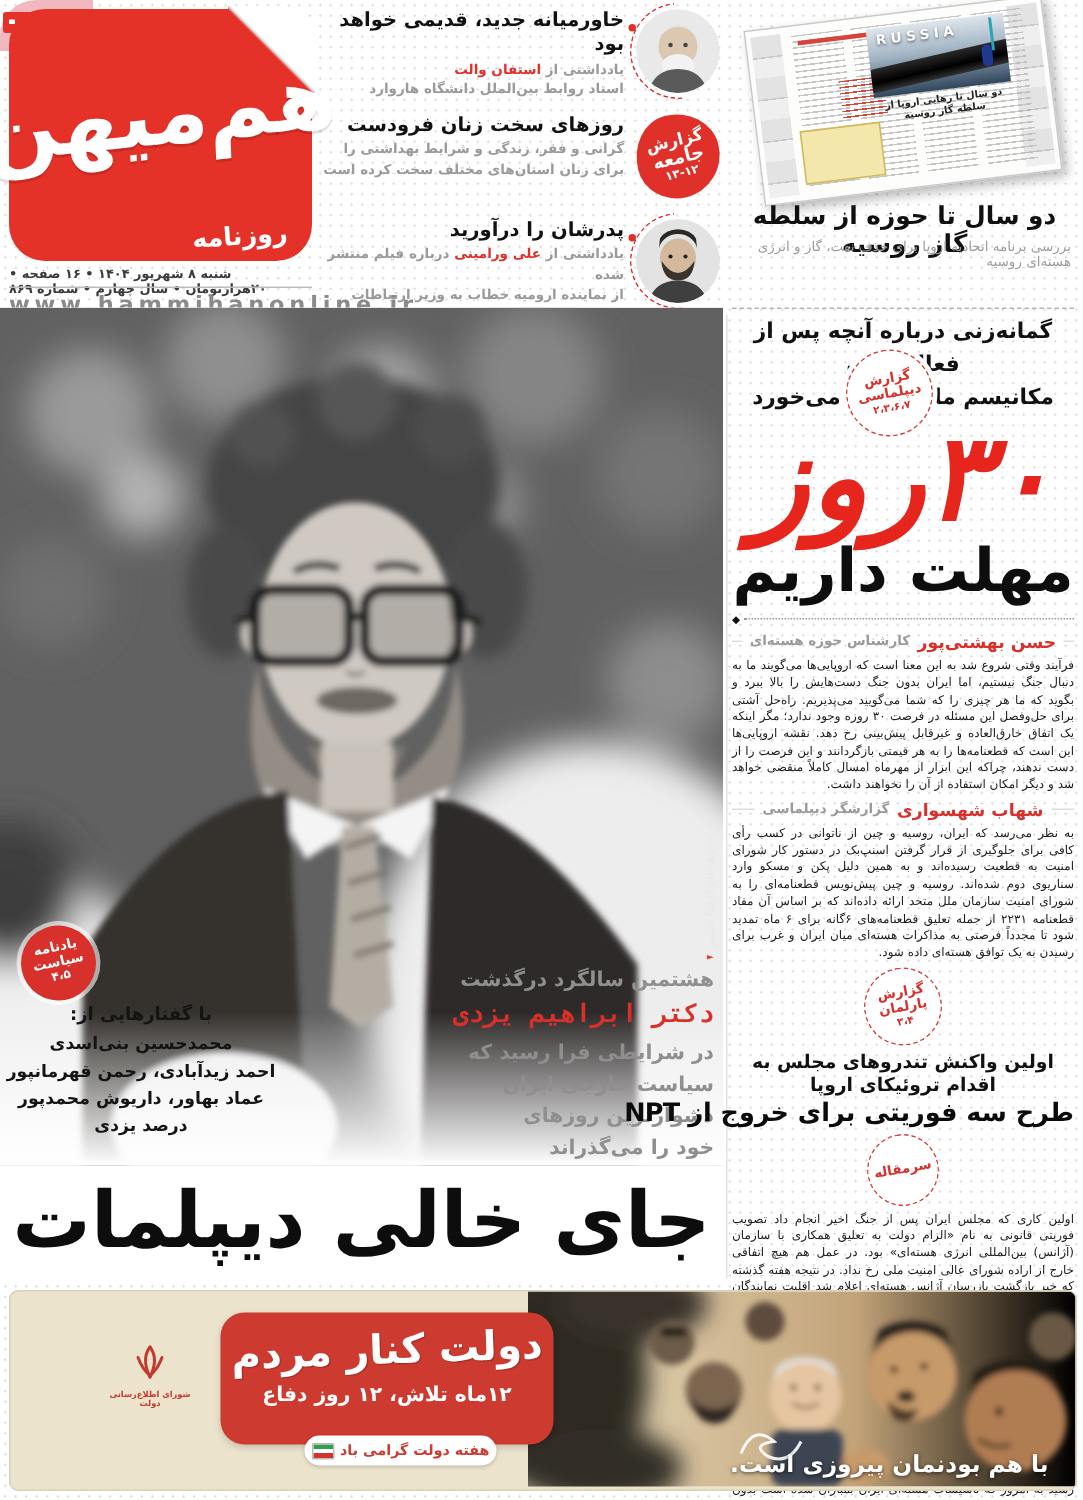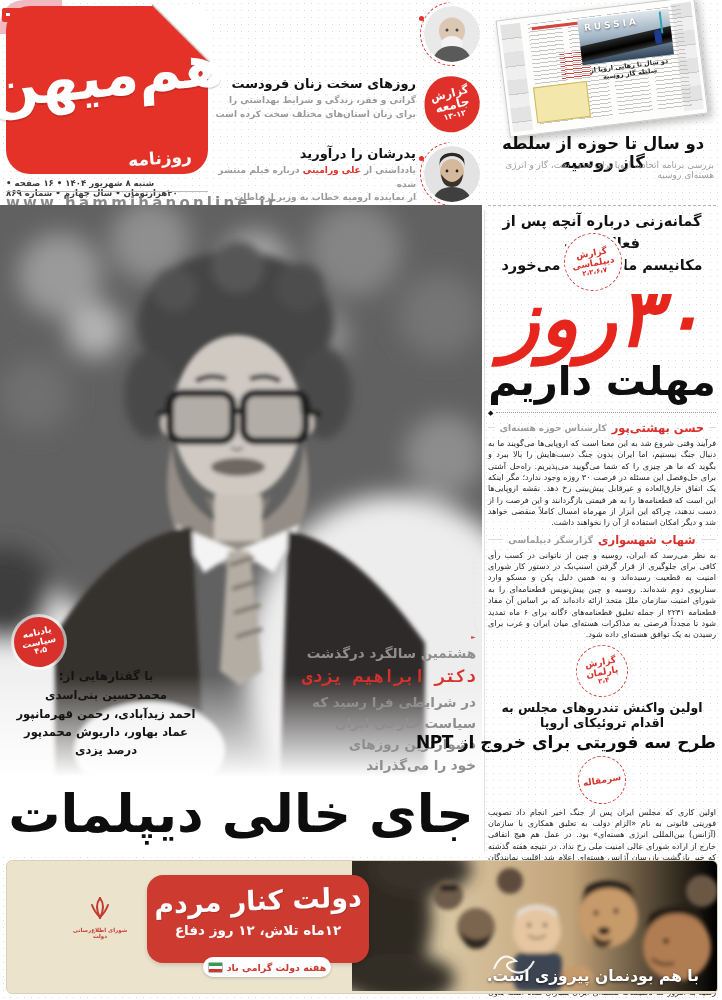--- a/index.html
+++ b/index.html
@@ -58,21 +58,21 @@
   .photo-credit{position:absolute;left:470px;top:350px;writing-mode:vertical-rl;transform:rotate(180deg);
     font-size:7px;color:#e8e8e8;letter-spacing:1px;direction:ltr;}
   .photo-credit .tri{color:#d8433c;font-size:6px;}
   .caption-box{position:absolute;right:6px;top:438px;width:190px;text-align:right;line-height:1.55;}
   .cap-pre{font-size:13.5px;color:#8f8f8f;font-weight:700;}
   .cap-name{font-size:17px;color:#d8302a;font-weight:800;margin:1px 0;font-family:Liberation Mono, monospace;}
   .cap-line{font-size:13.5px;color:#8f8f8f;font-weight:700;}
   .memo-badge{position:absolute;left:14px;top:412px;width:50px;height:50px;border-radius:50%;background:#d8302a;color:#fff;
     display:flex;flex-direction:column;align-items:center;justify-content:center;font-weight:800;line-height:1.1;transform:rotate(-12deg);box-shadow:0 0 0 3px rgba(255,255,255,.6);}
   .memo-badge .m1{font-size:9px;} .memo-badge .m2{font-size:9px;} .memo-badge .m3{font-size:8px;}
-  .contributors{position:absolute;left:0px;top:462px;width:188px;text-align:center;color:#141414;font-weight:800;line-height:1.6;margin-left:12px;}
+  .contributors{position:absolute;left:0px;top:462px;width:188px;text-align:center;color:#141414;font-weight:800;line-height:1.6;}
   .contributors .intro{font-size:12px;}
   .contributors .line{font-size:11.5px;}
   .main-headline{position:absolute;left:0;right:0;bottom:6px;height:70px;display:flex;align-items:center;justify-content:center;
     font-size:52px;font-weight:800;color:#0d0d0d;letter-spacing:-1px;background:linear-gradient(0deg,#fff 70%,rgba(255,255,255,0));}
   .v-divider{position:absolute;left:484px;top:210px;height:642px;border-left:1px solid #e2e2e2;}
   
   .right-col{position:absolute;left:488px;top:205px;width:228px;height:652px;background:transparent;border-top:1px dashed #b5b5b5;padding-top:5px;box-sizing:border-box;}
   .kicker{font-size:14.5px;font-weight:800;color:#111;text-align:center;line-height:1.5;position:relative;}
   .stamp{width:56px;height:56px;border-radius:50%;background:#fff;border:1.3px dashed #d8433c;color:#d8302a;
     display:flex;flex-direction:column;align-items:center;justify-content:center;font-weight:800;line-height:1.15;transform:rotate(-10deg);}
@@ -130,20 +130,28 @@
           <circle cx="28" cy="28" r="28" fill="#e9e9e9"></circle>
           <ellipse cx="28" cy="25" rx="13" ry="14" fill="#dcc7b2"></ellipse>
           <path d="M14,26 a14,14 0 0 1 28,0 l-2,-8 a13,11 0 0 0 -24,0 z" fill="#e6e6e6"></path>
           <ellipse cx="28" cy="38" rx="11" ry="8" fill="#f2f2f2"></ellipse>
           <circle cx="23" cy="24" r="1.5" fill="#444"></circle>
             <circle cx="33" cy="24" r="1.5" fill="#444"></circle>
           <path d="M8,56 q4,-16 20,-16 q16,0 20,16 z" fill="#5a5a5a"></path>
         </svg>
         <div class="arc"></div>
         <div class="dot"></div>
+      </div>
+      <div class="t-text">
+        <div class="t-head">خاورمیانه جدید، قدیمی خواهد بود</div>
+        <div class="t-by">
+          <span>یادداشتی از</span>
+          <span class="red">استفان والت</span><br>
+          <span>استاد روابط بین‌الملل دانشگاه هاروارد</span>
+        </div>
       </div>
     </div>
     <div class="teaser" style="top:72px;">
       <div class="badge-blob">
         <span class="b1">گزارش</span>
         <span class="b2">جامعه</span>
         <span class="b3">۱۳-۱۲</span>
       </div>
       <div class="t-text">
         <div class="t-head">روزهای سخت زنان فرودست</div>

